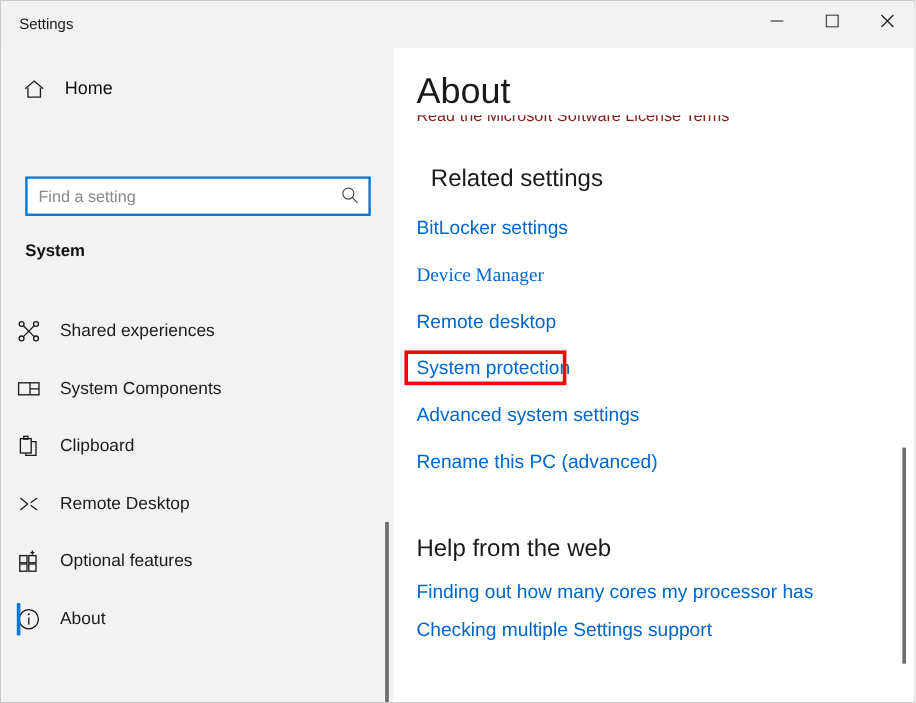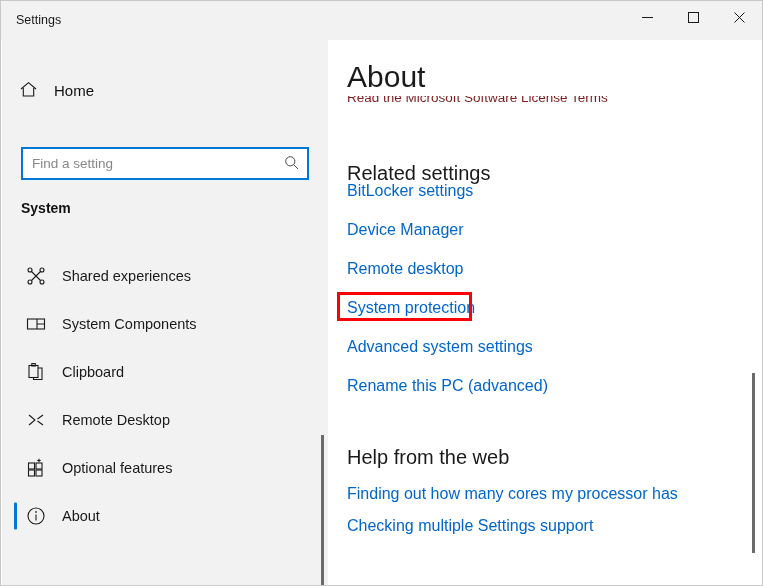--- a/index.html
+++ b/index.html
@@ -76,21 +76,21 @@
     z-index: 10;
   }
 
   #home-row {
     position: absolute;
     left: 11px;
     top: 25px;
     width: 290px;
     height: 34px;
     display: flex;
-    align-items: flex-end;
+    align-items: flex-start;
     cursor: default;
   }
   #home-row .nav-ico {
     width: 30px;
     display: flex;
     justify-content: center;
     align-items: center;
   }
   #home-row .nav-text {
     margin-left: 11px;
@@ -148,21 +148,21 @@
     position: absolute;
     left: 0;
     top: 212px;
     width: 316px;
   }
   .nav-item {
     position: relative;
     height: 48px;
     display: flex;
     align-items: center;
-    padding-left: 12px;
+    padding-left: 0;
     box-sizing: border-box;
     cursor: default;
   }
   .nav-item .sel-bar {
     position: absolute;
     left: 12px;
     top: 50%;
     transform: translateY(-50%);
     width: 3px;
     height: 27px;
@@ -255,23 +255,23 @@
   .content-link {
     position: absolute;
     left: 19px;
     font-size: 16px;
     color: #0066cc;
     text-decoration: none;
     line-height: 18px;
     cursor: default;
   }
 
-  #related-heading { top: 120px; }
+  #related-heading { top: 96px; margin-left: 12px; }
   #link-bitlocker  { top: 142px; }
-  #link-devmgr     { top: 181px; }
+  #link-devmgr     { top: 181px; font-family: Liberation Serif, serif; }
   #link-remotedesk { top: 220px; }
   #link-sysprot    { top: 259px; }
   #link-advsys     { top: 298px; }
   #link-rename     { top: 337px; }
 
   #highlight-box {
     position: absolute;
     left: 9px;
     top: 252px;
     width: 135px;

